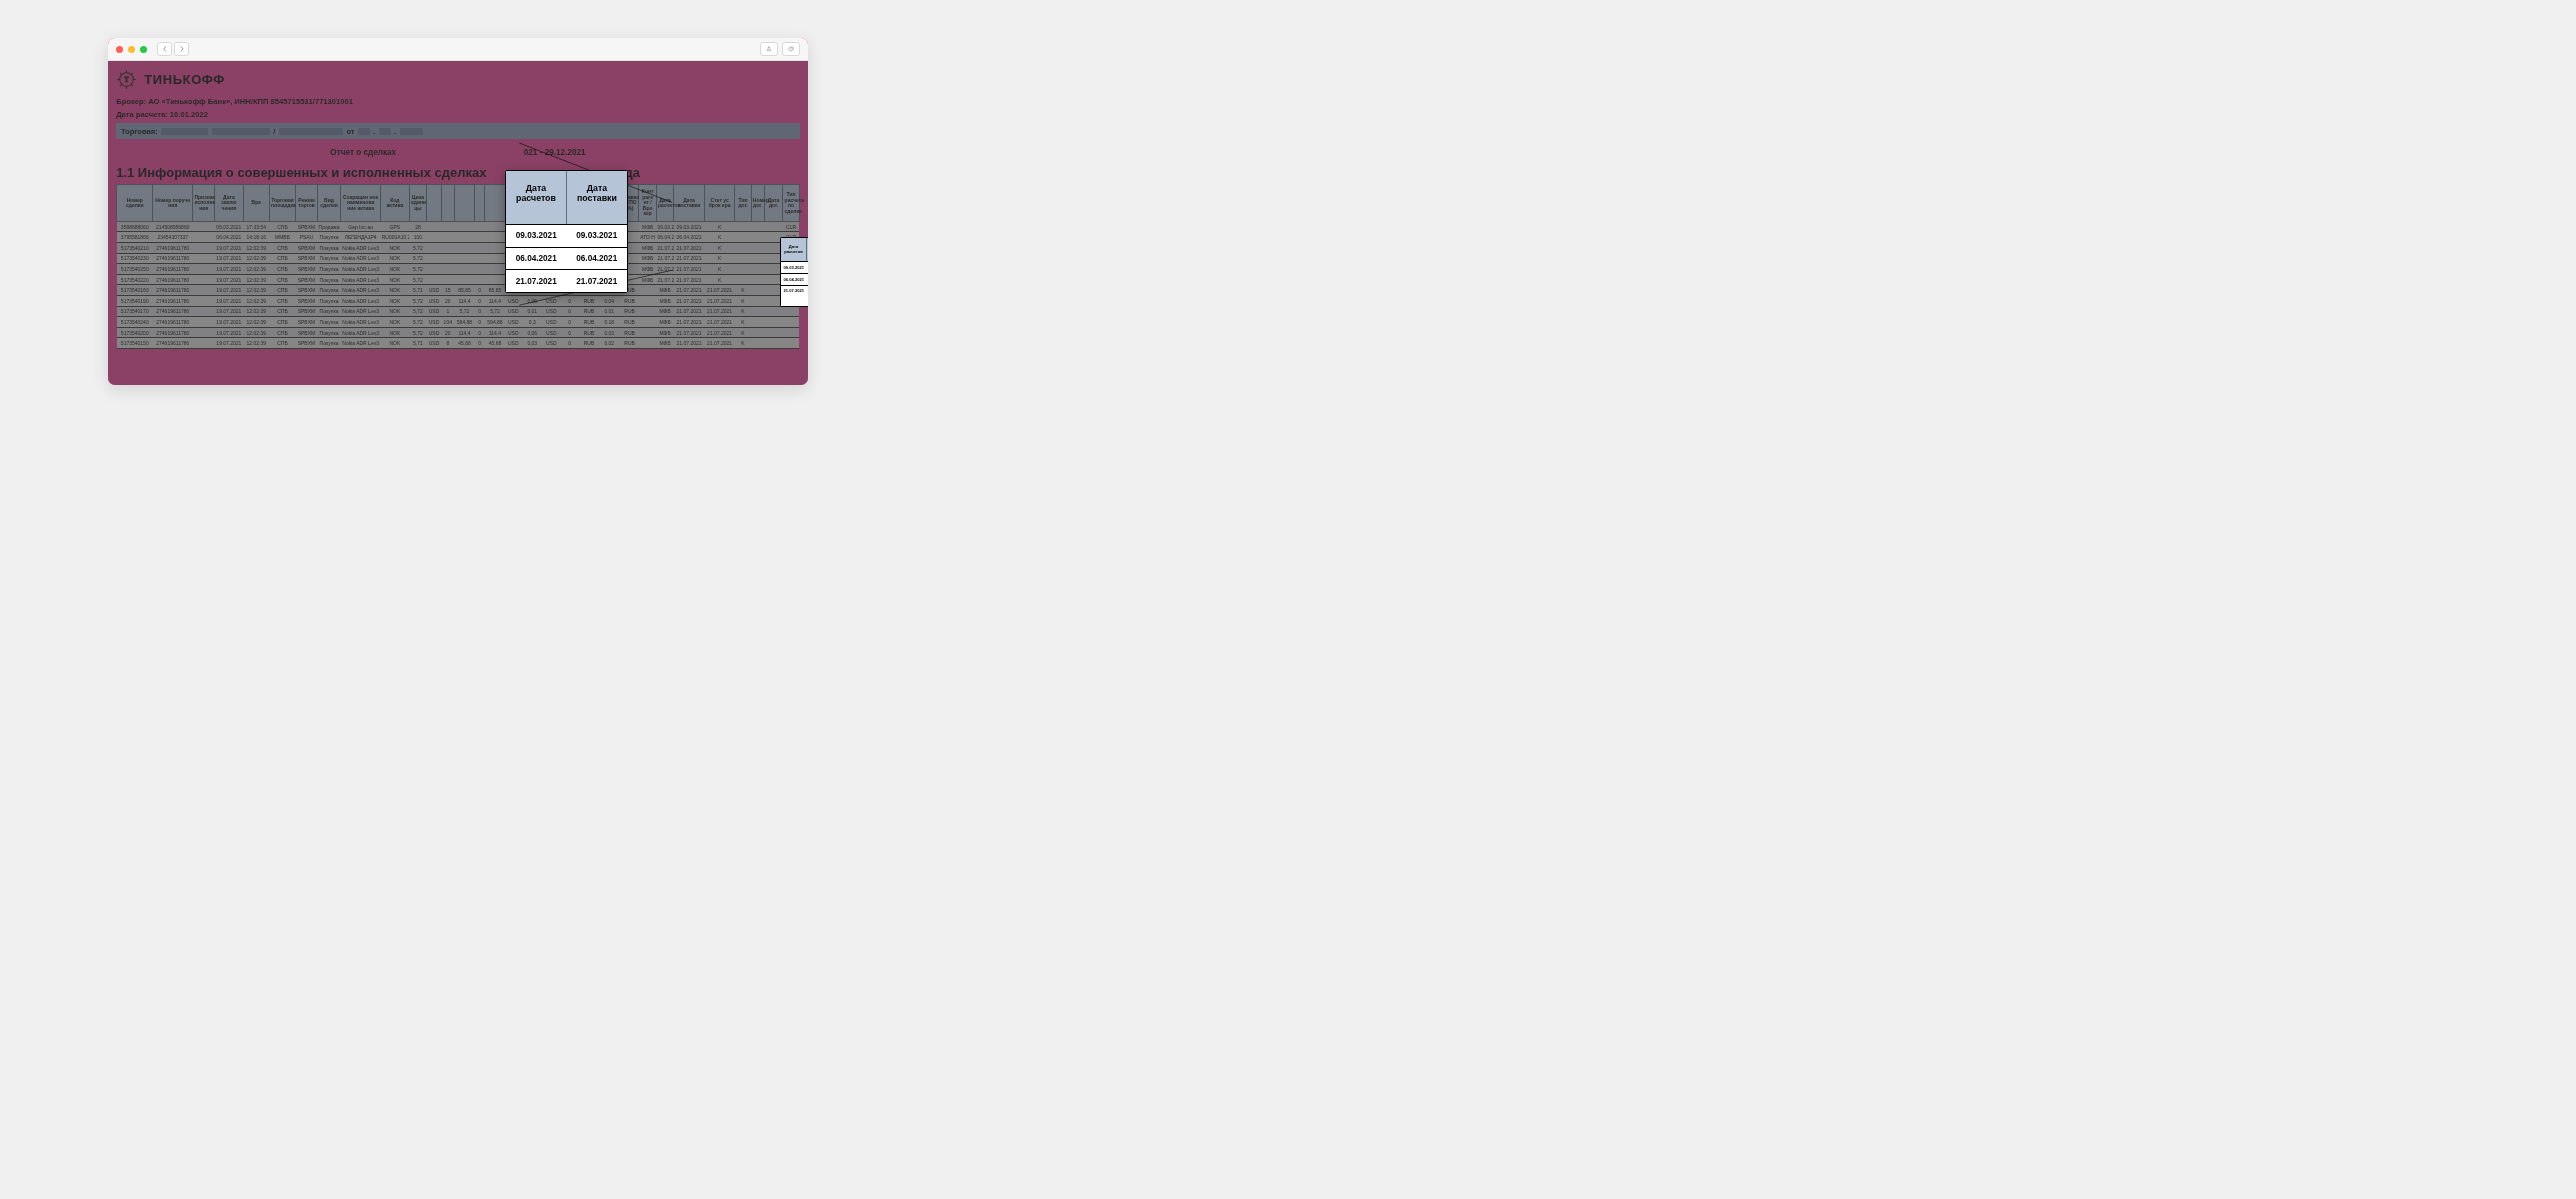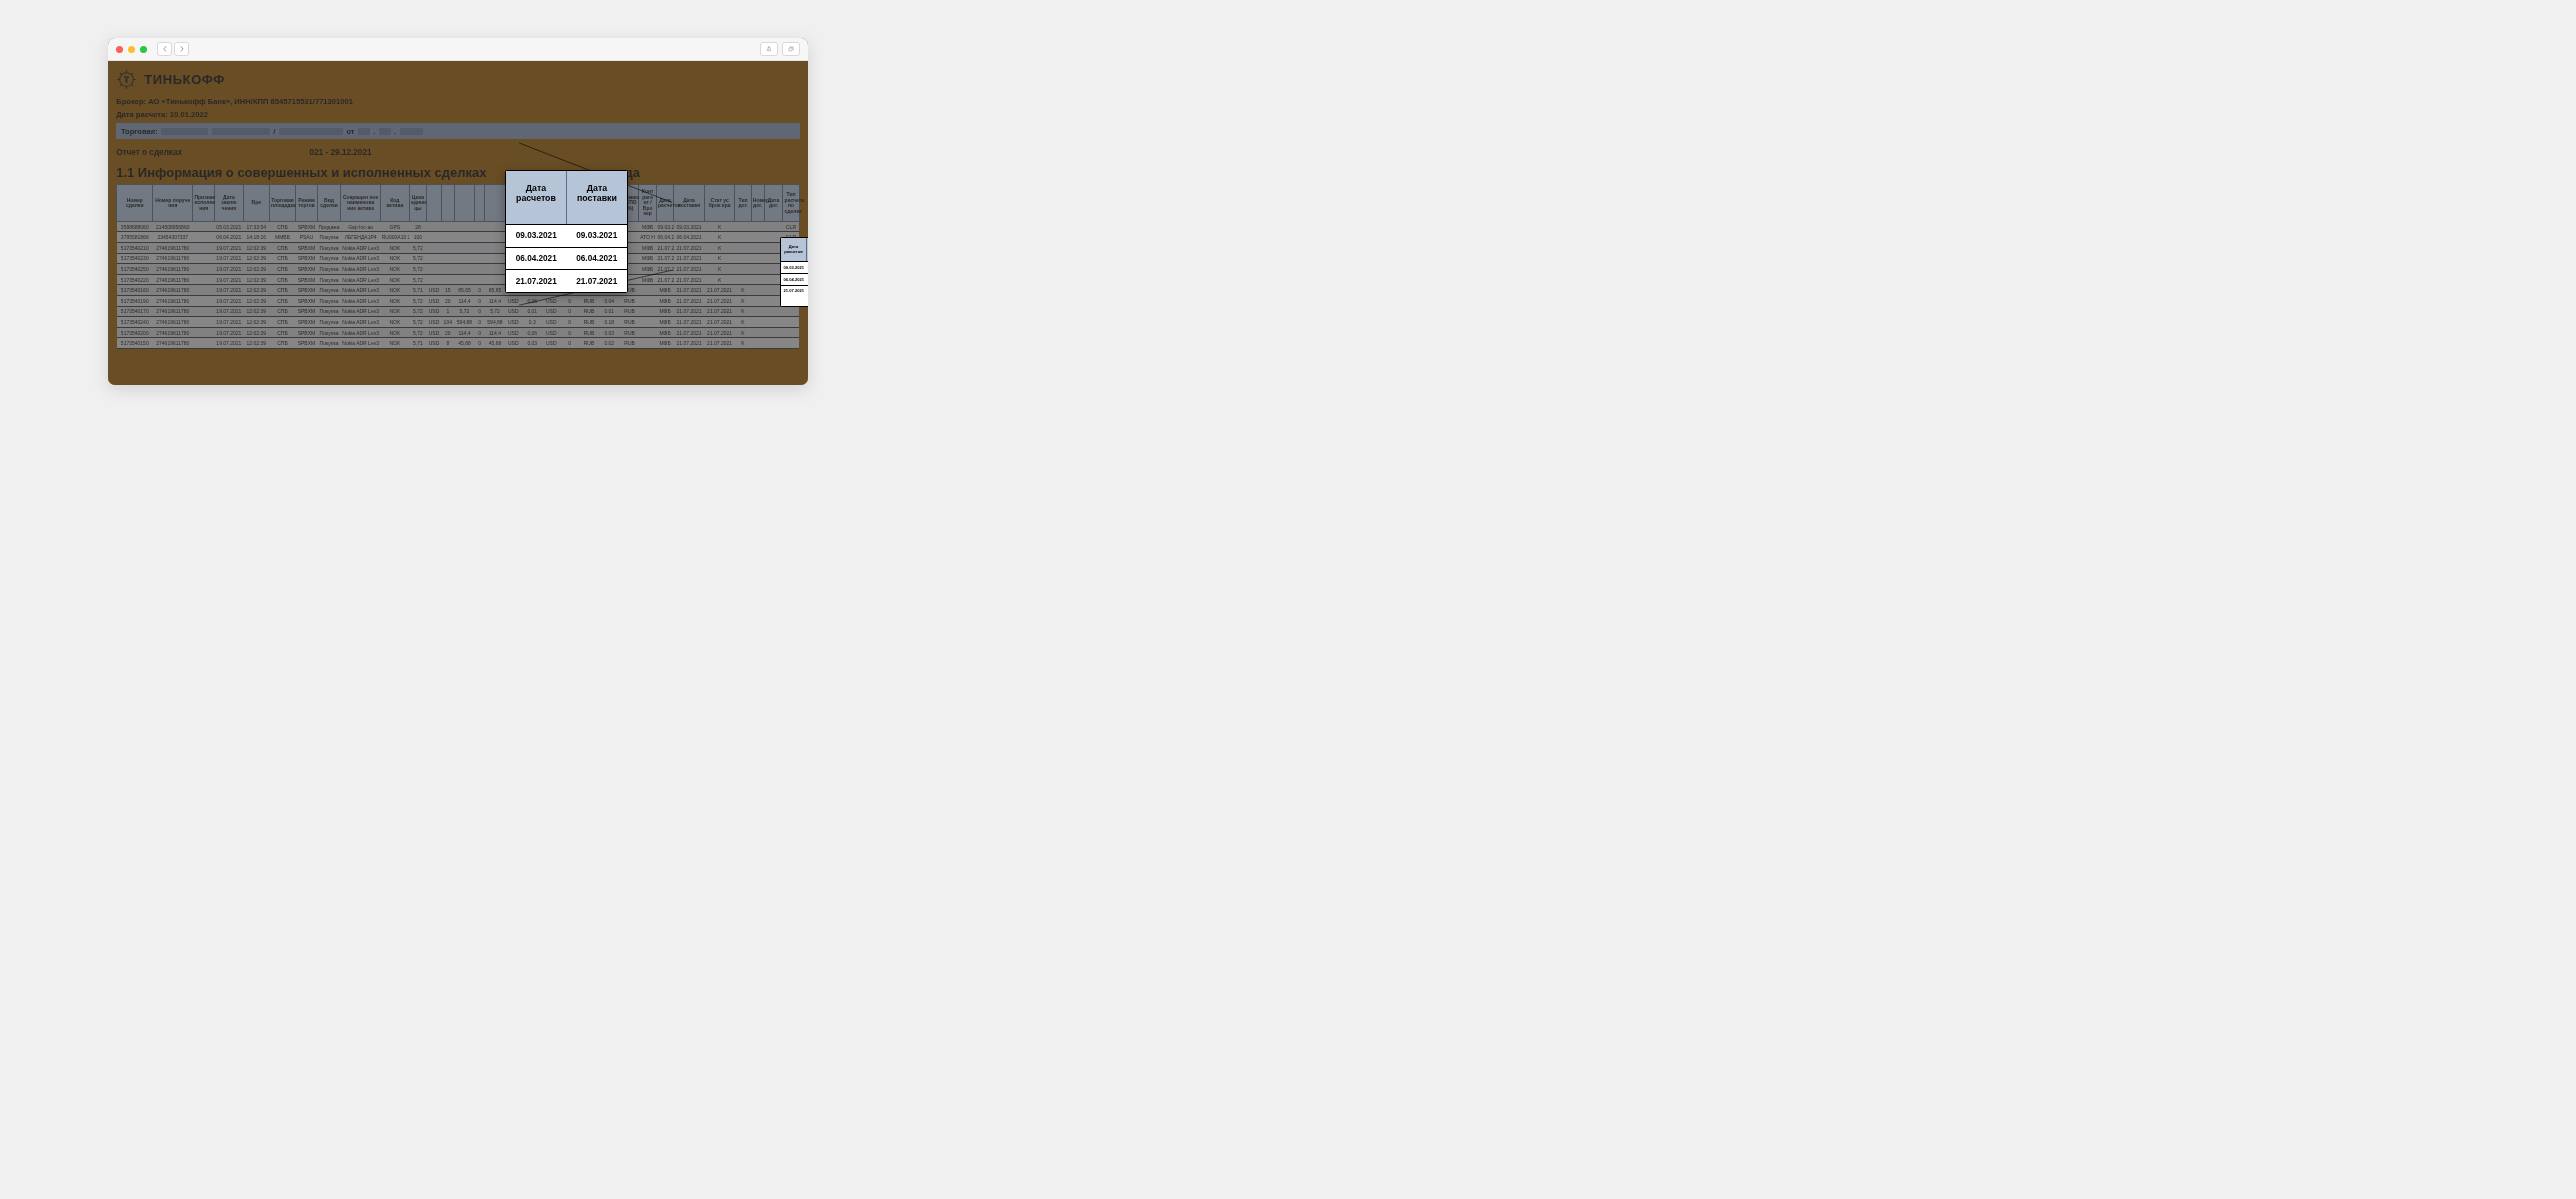--- a/index.html
+++ b/index.html
@@ -10,21 +10,21 @@
     height: 426px;
     overflow: hidden;
     position: relative;
   }
   .window {
     position: absolute;
     left: 108px;
     top: 38px;
     width: 700px;
     height: 347px;
-    background: #a16207;
+    background: #ec4899;
     border-radius: 7px;
     box-shadow: 0 4.7px 17.5px rgba(0,0,0,0.12);
     overflow: hidden;
   }
   .titlebar {
     height: 23px;
     background: #f6f6f7;
     border-bottom: 0.6px solid #e2e2e3;
     display: flex;
     align-items: center;
@@ -87,21 +87,21 @@
     display: flex; align-items: center; gap: 3.5px;
     font-size: 7.6px;
   }
   .redacted {
     background: #6f7e9e;
     height: 7px;
     border-radius: 1.2px;
     display: inline-block;
   }
   .report-title {
-    text-align: left;
+    text-align: center;
     font-weight: 800;
     font-size: 8.2px;
     margin-bottom: 8.2px;
   }
   .section-title {
     font-weight: 800;
     font-size: 13px;
     margin-bottom: 4.7px;
   }
 

